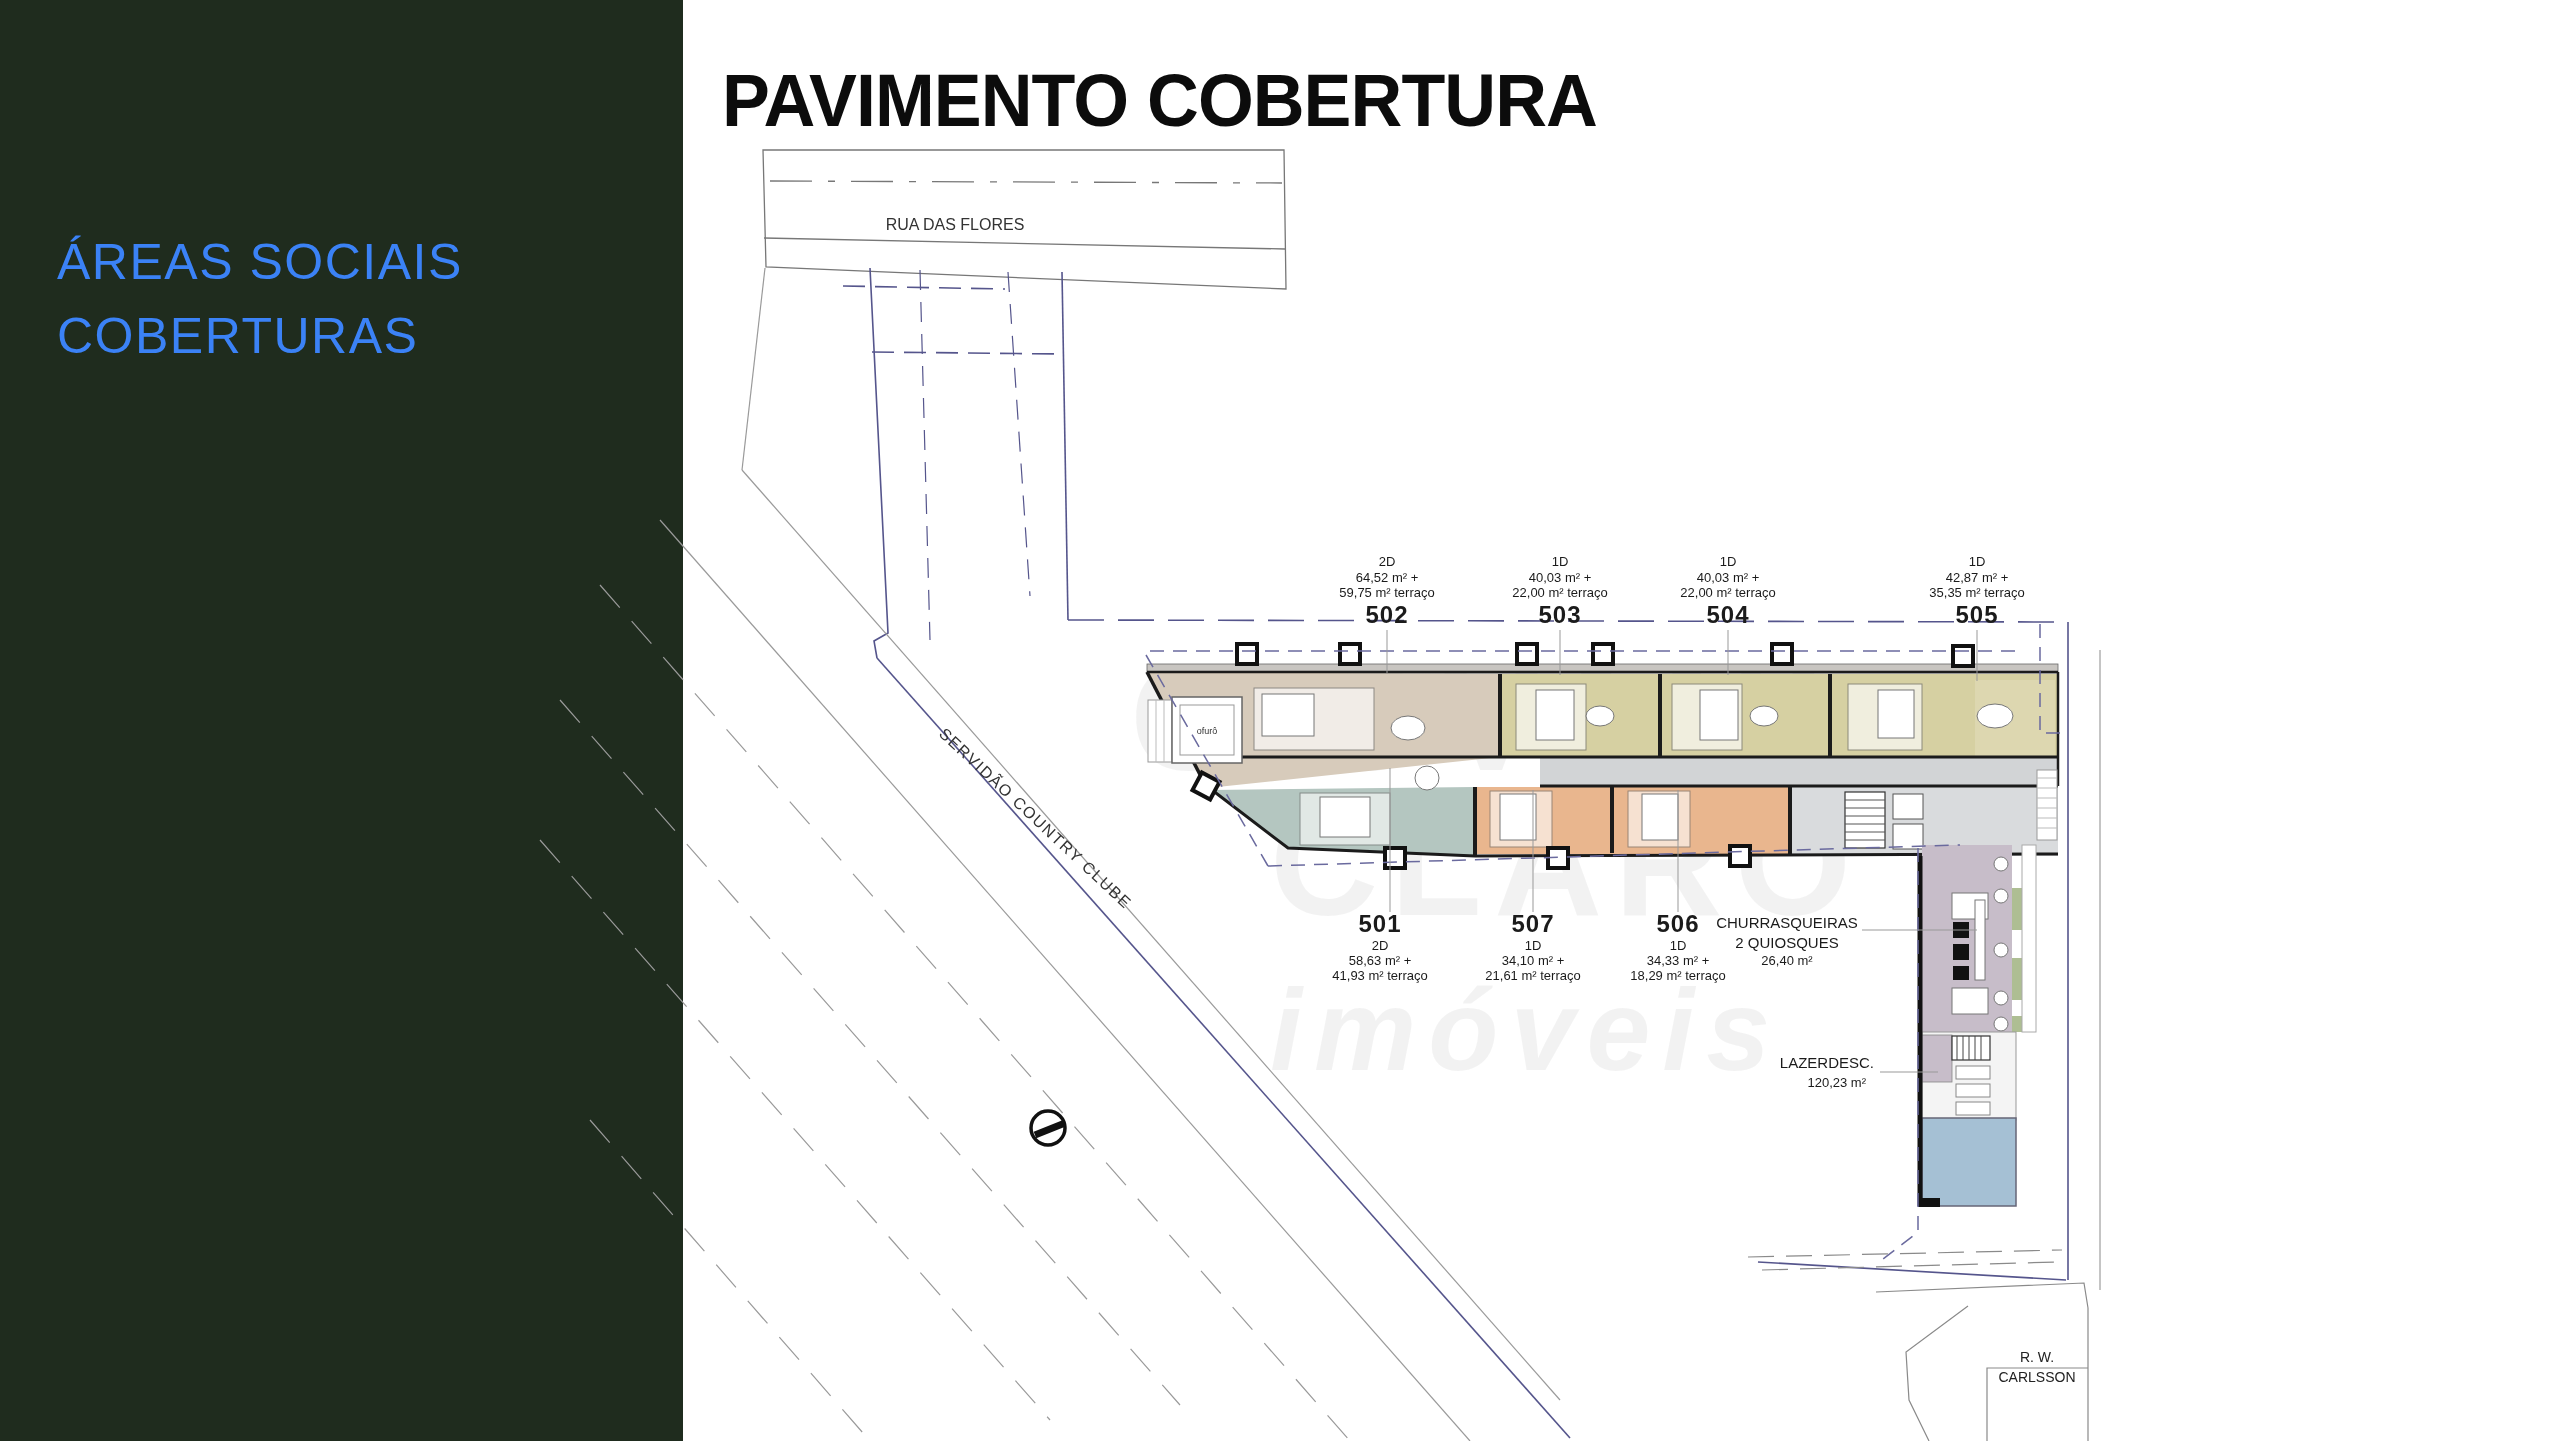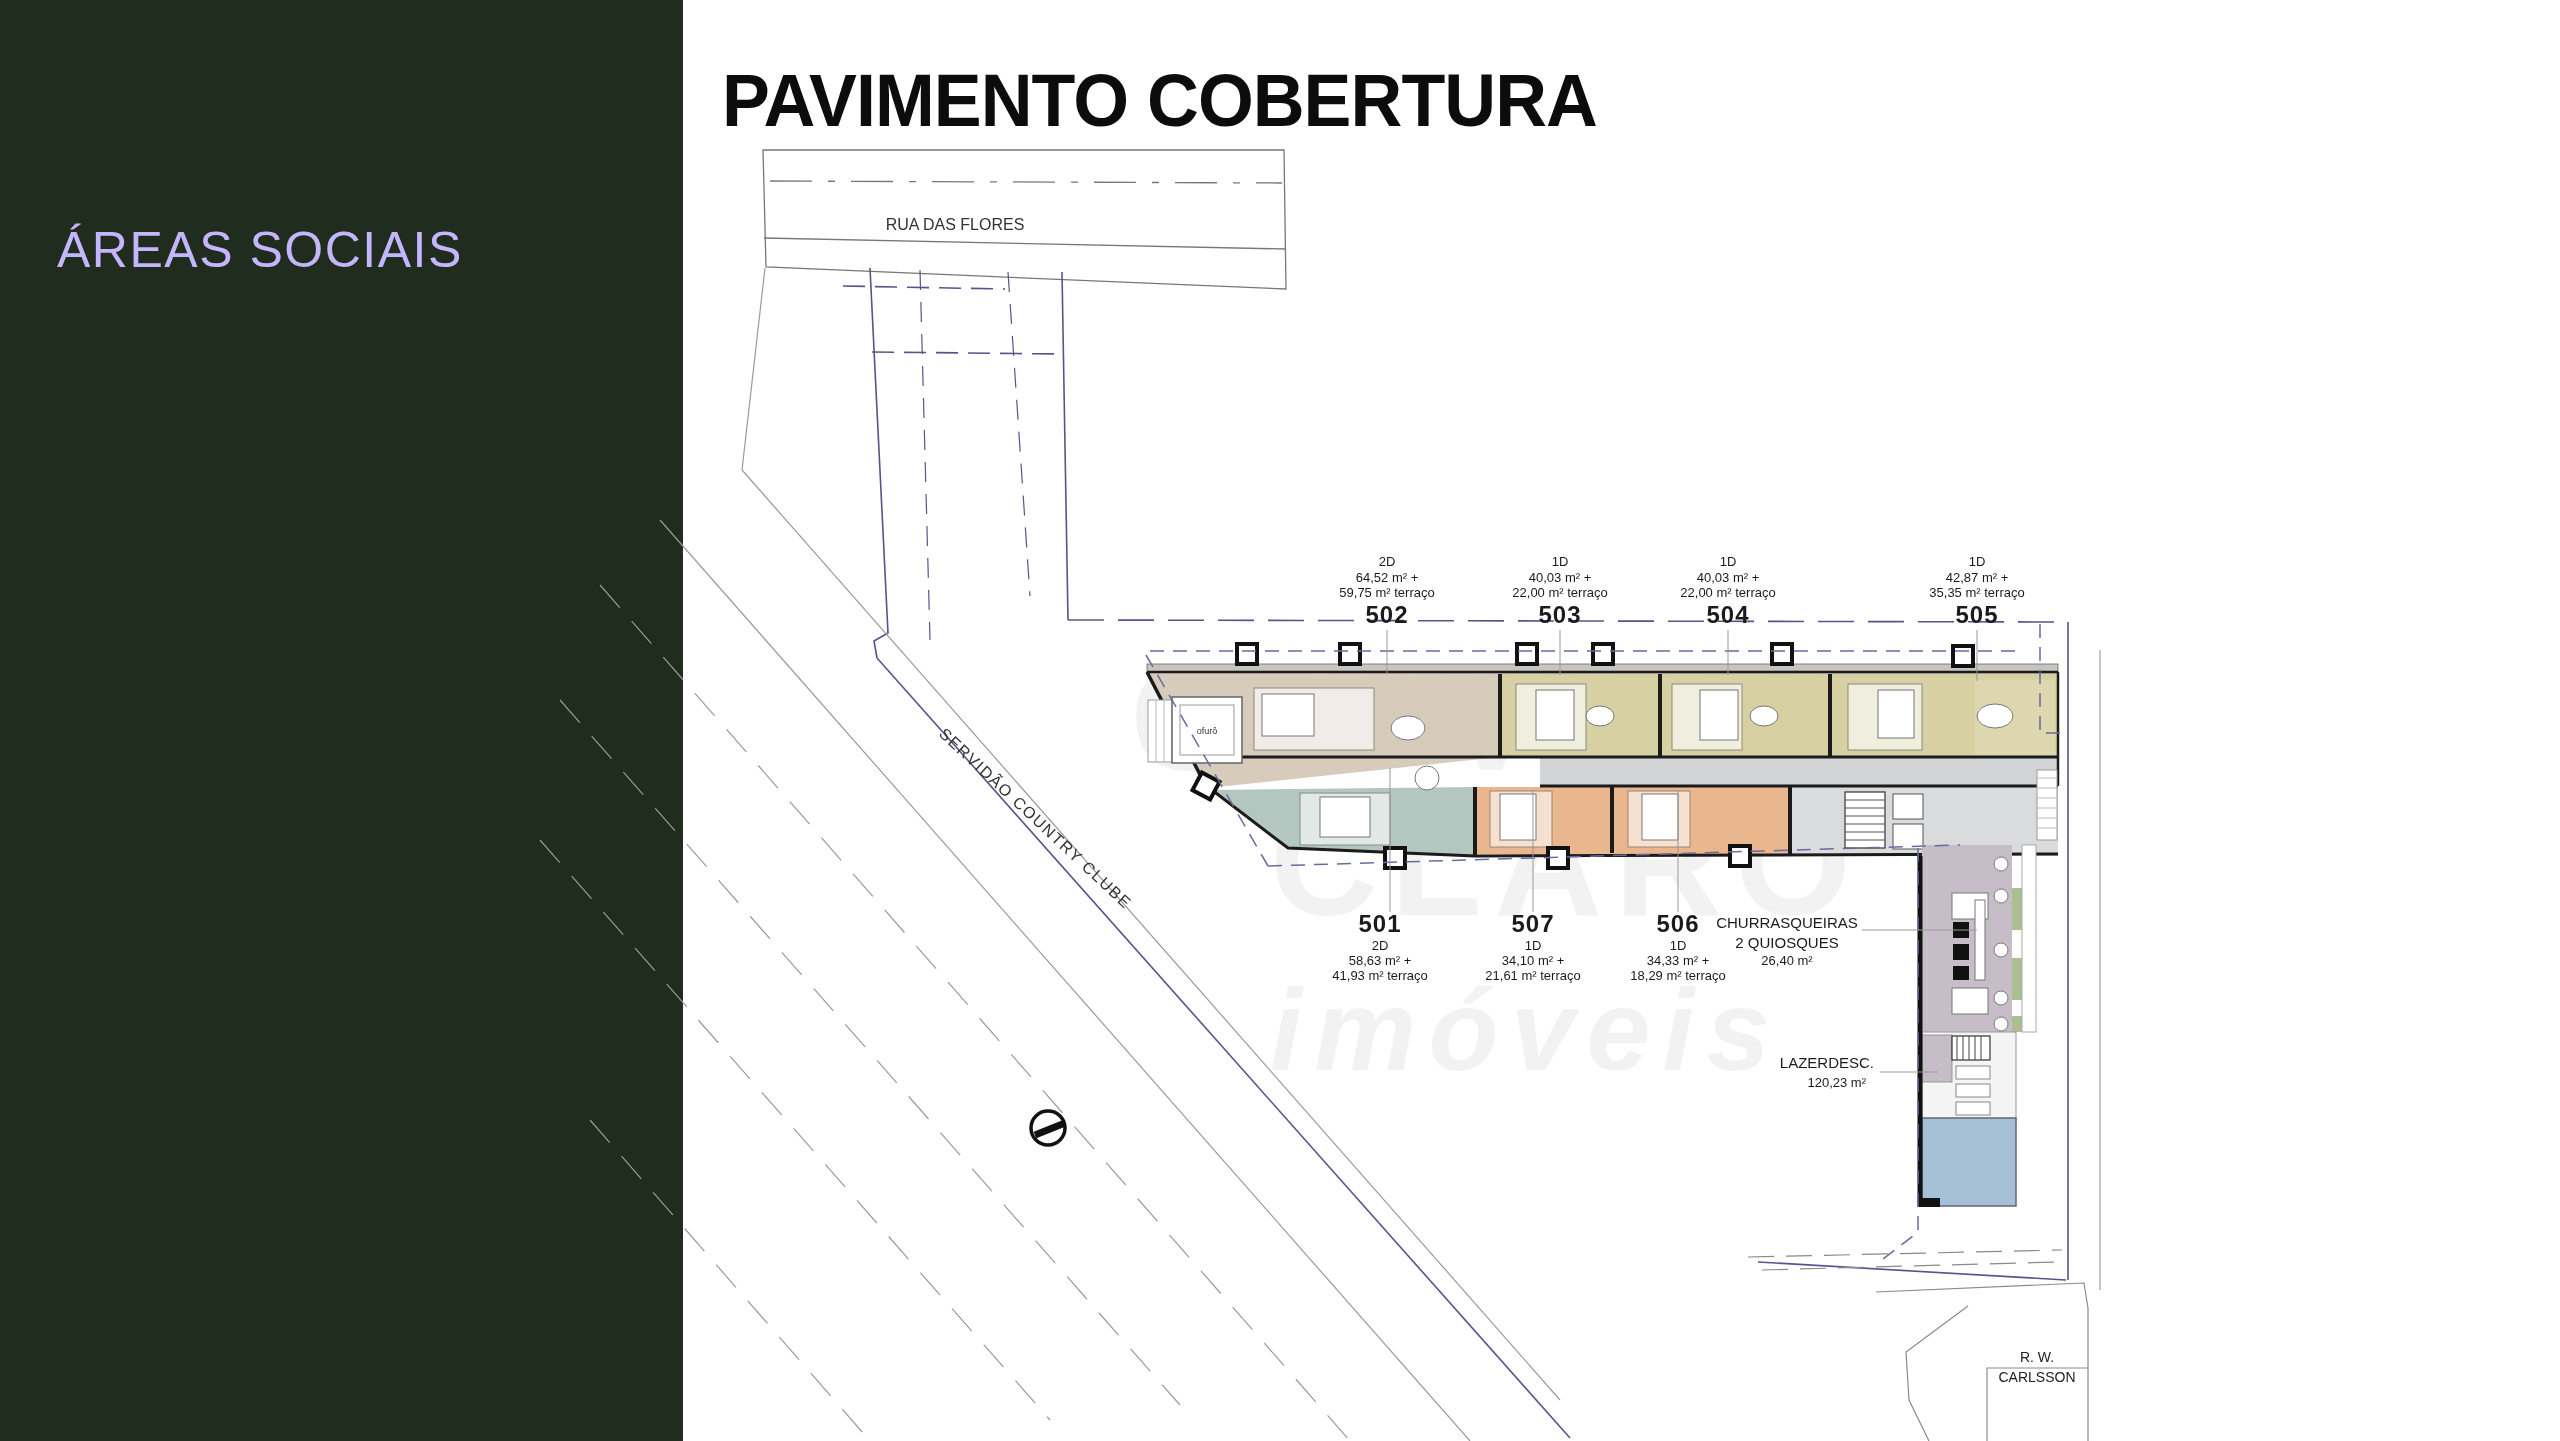--- a/index.html
+++ b/index.html
@@ -1,19 +1,19 @@
 <!DOCTYPE html>
 <html><head>
 <meta charset="utf-8">
 <style>
   html,body{margin:0;padding:0;background:#ffffff;}
   #stage{position:relative;width:2560px;height:1441px;overflow:hidden;background:#ffffff;
          font-family:"Liberation Sans",sans-serif;}
   #sidebar{position:absolute;left:0;top:0;width:683px;height:1441px;background:#1f2c1e;}
-  #sidebar .lines{position:absolute;left:57px;top:213px;color:#c4b5fd;font-size:50px;
+  #sidebar .lines{position:absolute;left:57px;top:225px;color:#3b82f6;font-size:50px;
          font-weight:400;letter-spacing:1.5px;line-height:74px;white-space:nowrap;}
   #page-title{position:absolute;left:722px;top:58px;color:#0c0c0c;font-size:74px;
          font-weight:800;letter-spacing:-1px;white-space:nowrap;transform:scaleX(.97);
          transform-origin:left;}
   svg{position:absolute;left:0;top:0;}
   svg text{font-family:"Liberation Sans",sans-serif;fill:#1b1b1b;}
   .lbl-small{font-size:13px;}
   .lbl-id{font-size:24px;font-weight:bold;letter-spacing:1px;}
   .lbl-amen{font-size:15px;}
   .street-txt{font-size:16px;fill:#333;}
@@ -22,20 +22,21 @@
   .wm{font-weight:800;fill:#1a1a1a;opacity:0.05;letter-spacing:12px;}
 </style>
 </head>
 <body>
 
 <div id="stage">
 
   <div id="sidebar">
     <div class="lines">
       <div>ÁREAS SOCIAIS</div>
+      <div>COBERTURAS</div>
     </div>
   </div>
 
   <div id="page-title">PAVIMENTO COBERTURA</div>
 
   <svg width="2560" height="1441" viewBox="0 0 2560 1441">
 
     <g>
       <text class="wm" x="1130" y="770" font-size="150">GIOVANI</text>
       <text class="wm" x="1270" y="915" font-size="150">CLARO</text>

